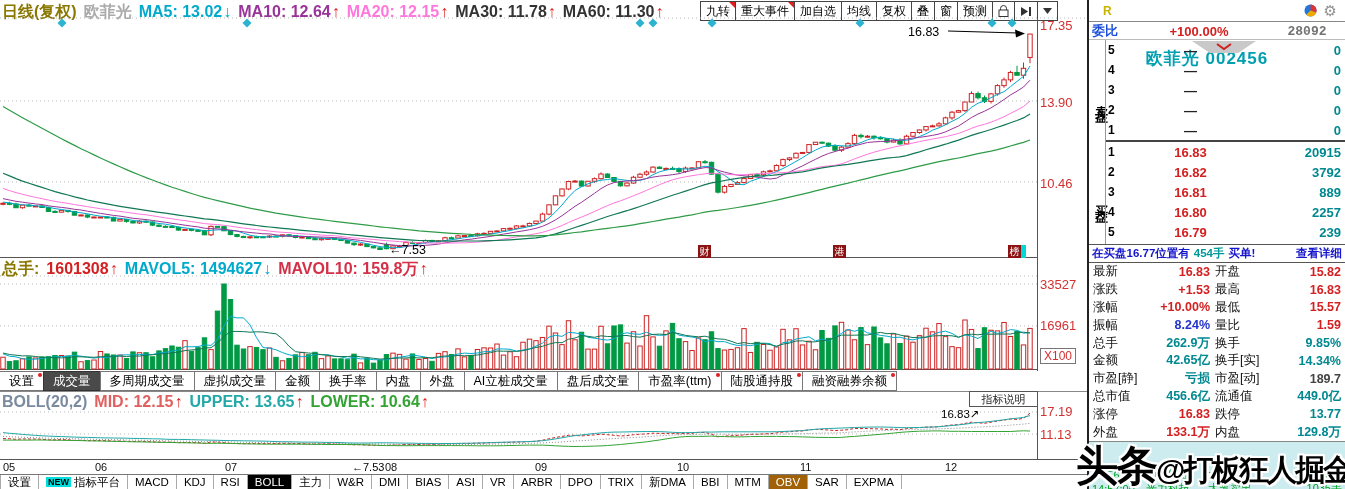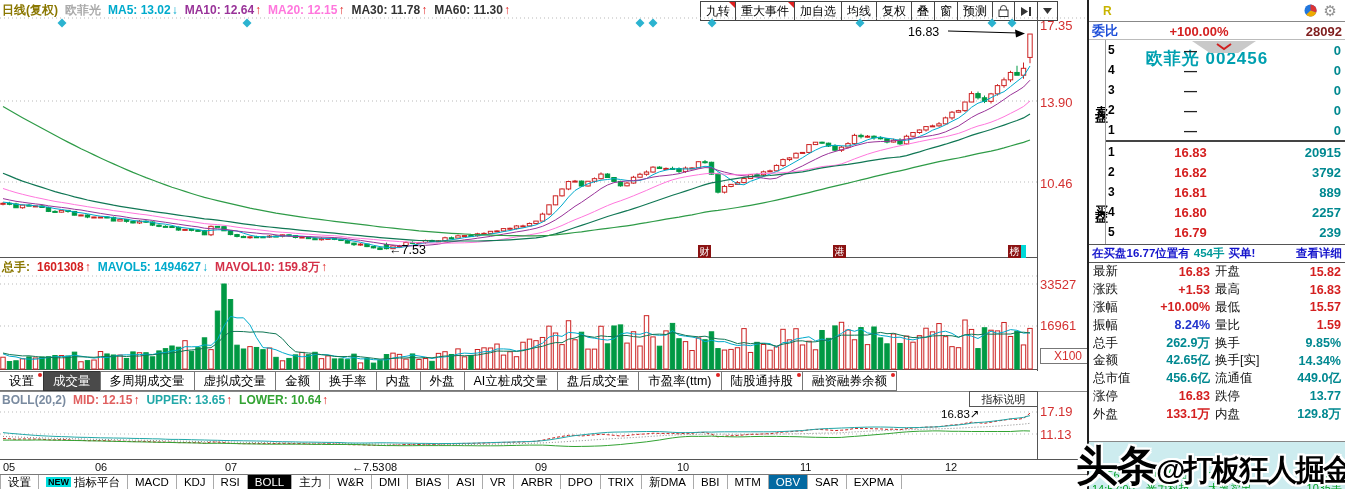--- a/index.html
+++ b/index.html
@@ -2,63 +2,63 @@
 <html><head>
 <meta charset="utf-8">
 <style>
 *{margin:0;padding:0;box-sizing:border-box;}
 html,body{background:#fff;}
 body{font-family:"Liberation Sans","DejaVu Sans",sans-serif;}
 #app{position:relative;width:1345px;height:489px;background:#fff;overflow:hidden;font-size:12px;color:#000;}
 .abs{position:absolute;}
 
 #hdr-left{left:2px;top:2px;width:700px;height:17px;white-space:nowrap;}
-.seg{display:inline-block;margin-right:7px;font-weight:bold;font-size:12px;}
+.seg{display:inline-block;margin-right:7px;font-weight:bold;font-size:16px;}
 .seg .arw{margin-left:1px;font-weight:bold;}
 
 #toolbar{left:701px;top:1px;height:20px;display:flex;}
 .tb{display:inline-flex;align-items:center;justify-content:center;border:1px solid #444;background:#fff;height:20px;padding:0 5px;margin-left:-1px;position:relative;font-size:12px;color:#000;cursor:pointer;}
 .corner:after{content:"";position:absolute;top:0;right:0;border-top:6px solid #e02020;border-left:6px solid transparent;}
 
 #chart-svg{left:0;top:0;}
 #overlays{left:0;top:0;width:1090px;height:474px;pointer-events:none;}
 .axlbl{position:absolute;left:1040px;color:#d43030;font-size:13px;white-space:nowrap;}
-.unitbox{position:absolute;left:1040px;top:348px;border:1px solid #777;color:#d43030;font-size:12px;padding:0 13px;background:#fff;}
+.unitbox{position:absolute;left:1040px;top:348px;border:1px solid #777;color:#d43030;font-size:12px;padding:0 3px;background:#fff;}
 .month{position:absolute;top:461px;font-size:11px;color:#111;}
 .badge{position:absolute;top:245px;width:13px;height:13px;background:#8b1212;color:#fff;font-size:10px;line-height:13px;text-align:center;}
 .badge .flag{position:absolute;left:13px;top:0;width:5px;height:13px;background:#00d8d8;}
 .annot{position:absolute;font-size:12.5px;color:#000;white-space:nowrap;}
 
 #vol-header{left:2px;top:259px;width:700px;height:15px;white-space:nowrap;}
 
 #mid-tabs{left:0;top:371px;width:1087px;height:21px;display:flex;align-items:stretch;border-bottom:1px solid #888;background:#fff;}
 .mtab{display:inline-flex;align-items:center;border:1px solid #777;margin-left:-1px;padding:0 9px;font-size:12.5px;background:#fff;position:relative;cursor:pointer;white-space:nowrap;}
 .mtab.active{background:#4a4a4a;color:#fff;border-color:#333;}
 .dot:after{content:"";position:absolute;top:1px;right:1px;width:4px;height:4px;background:#e02020;border-radius:50%;}
 
 #boll-header{left:2px;top:393px;width:700px;height:14px;white-space:nowrap;}
 #help-btn{left:969px;top:391px;width:69px;height:16px;font-size:11px;border:1px solid #555;background:#fff;color:#222;line-height:13px;cursor:pointer;}
 
 #bottom-tabs{left:0;top:474px;width:1087px;height:15px;display:flex;align-items:stretch;border-top:1px solid #777;background:#fff;}
 .btab{display:inline-flex;align-items:center;border-right:1px solid #aaa;padding:0 7px;font-size:11.5px;cursor:pointer;white-space:nowrap;}
 .btab:first-child{border-left:1px solid #aaa;}
 .btab.black{background:#000;color:#fff;}
-.btab.gray{background:#0369a1;color:#fff;}
+.btab.gray{background:#a16207;color:#fff;}
 .newbadge{background:#00dede;color:#000;font-size:9px;font-weight:bold;padding:0 2px;margin-right:3px;}
 
 #right-panel{left:1087px;top:0;width:258px;height:489px;border-left:2px solid #222;background:#fff;}
 #rp-header{position:absolute;left:0;top:0;width:100%;height:22px;border-bottom:1px solid #888;}
 #rp-r{position:absolute;left:14px;top:4px;color:#c8b400;font-weight:bold;font-size:12px;}
 #rp-title{position:absolute;left:28px;right:48px;top:1px;text-align:center;font-size:17px;font-weight:bold;color:#00a0b0;letter-spacing:1px;margin-top:46px;}
 #rp-pie{position:absolute;right:28px;top:4px;cursor:pointer;}
 #rp-gear{position:absolute;right:8px;top:2px;font-size:15px;color:#909090;cursor:pointer;}
 #rp-weibi{position:absolute;left:0;top:22px;width:100%;height:18px;display:grid;grid-template-columns:34px 1fr 70px;align-items:center;padding:0 3px;border-bottom:1px solid #bbb;font-size:13px;font-weight:bold;}
 #rp-weibi .wl{color:#1d4ed8;}
 #rp-weibi .wv{color:#d42020;text-align:center;}
-#rp-weibi .wq{color:#7f1d1d;text-align:right;}
+#rp-weibi .wq{color:#737373;text-align:center;font-family:Liberation Mono, monospace;}
 #rp-orders{position:absolute;left:0;top:40px;width:100%;height:204px;}
 .vlabel{position:absolute;left:3px;writing-mode:vertical-rl;text-orientation:upright;font-weight:bold;font-size:13px;letter-spacing:5px;color:#000;}
 #sell-label{top:55px;}
 #buy-label{top:155px;}
 #rp-rows{position:absolute;left:16px;top:0;right:0;bottom:0;border-left:1px solid #999;}
 .orow{display:grid;grid-template-columns:18px 1fr 86px;height:20px;align-items:center;padding:0 4px 0 2px;font-size:13px;font-weight:bold;}
 .orow .lv{color:#000;font-size:12px;}
 .orow .pr{text-align:center;}
 .orow .pr.dash{color:#222;}
 .orow .pr.red{color:#d42020;}
@@ -852,20 +852,26 @@
           <span class="sl" style="padding-left: 5px;">换手</span>
           <span class="sv c-teal">9.85%</span>
         </div>
         <div class="srow">
           <span class="sl">金额</span>
           <span class="sv c-teal">42.65亿</span>
           <span class="sl" style="padding-left: 5px;">换手[实]</span>
           <span class="sv c-teal">14.34%</span>
         </div>
         <div class="srow">
+          <span class="sl">市盈[静]</span>
+          <span class="sv c-teal">亏损</span>
+          <span class="sl" style="padding-left: 5px;">市盈[动]</span>
+          <span class="sv c-dark">189.7</span>
+        </div>
+        <div class="srow">
           <span class="sl">总市值</span>
           <span class="sv c-teal">456.6亿</span>
           <span class="sl" style="padding-left: 5px;">流通值</span>
           <span class="sv c-teal">449.0亿</span>
         </div>
         <div class="srow">
           <span class="sl">涨停</span>
           <span class="sv c-red">16.83</span>
           <span class="sl" style="padding-left: 5px;">跌停</span>
           <span class="sv c-teal">13.77</span>

